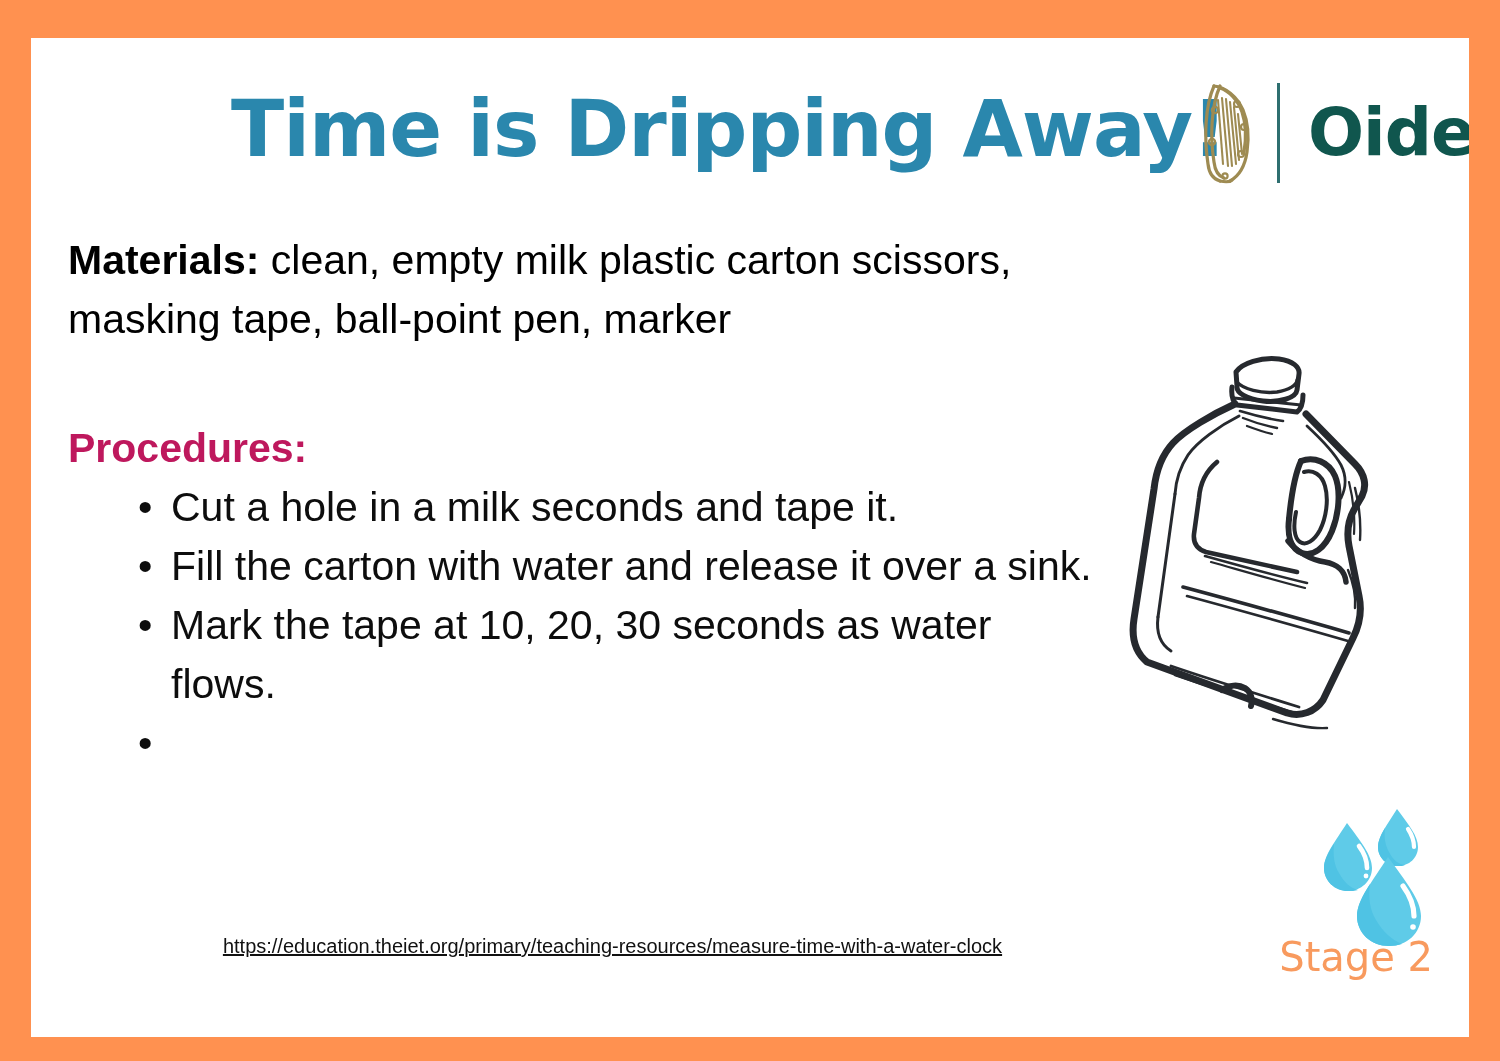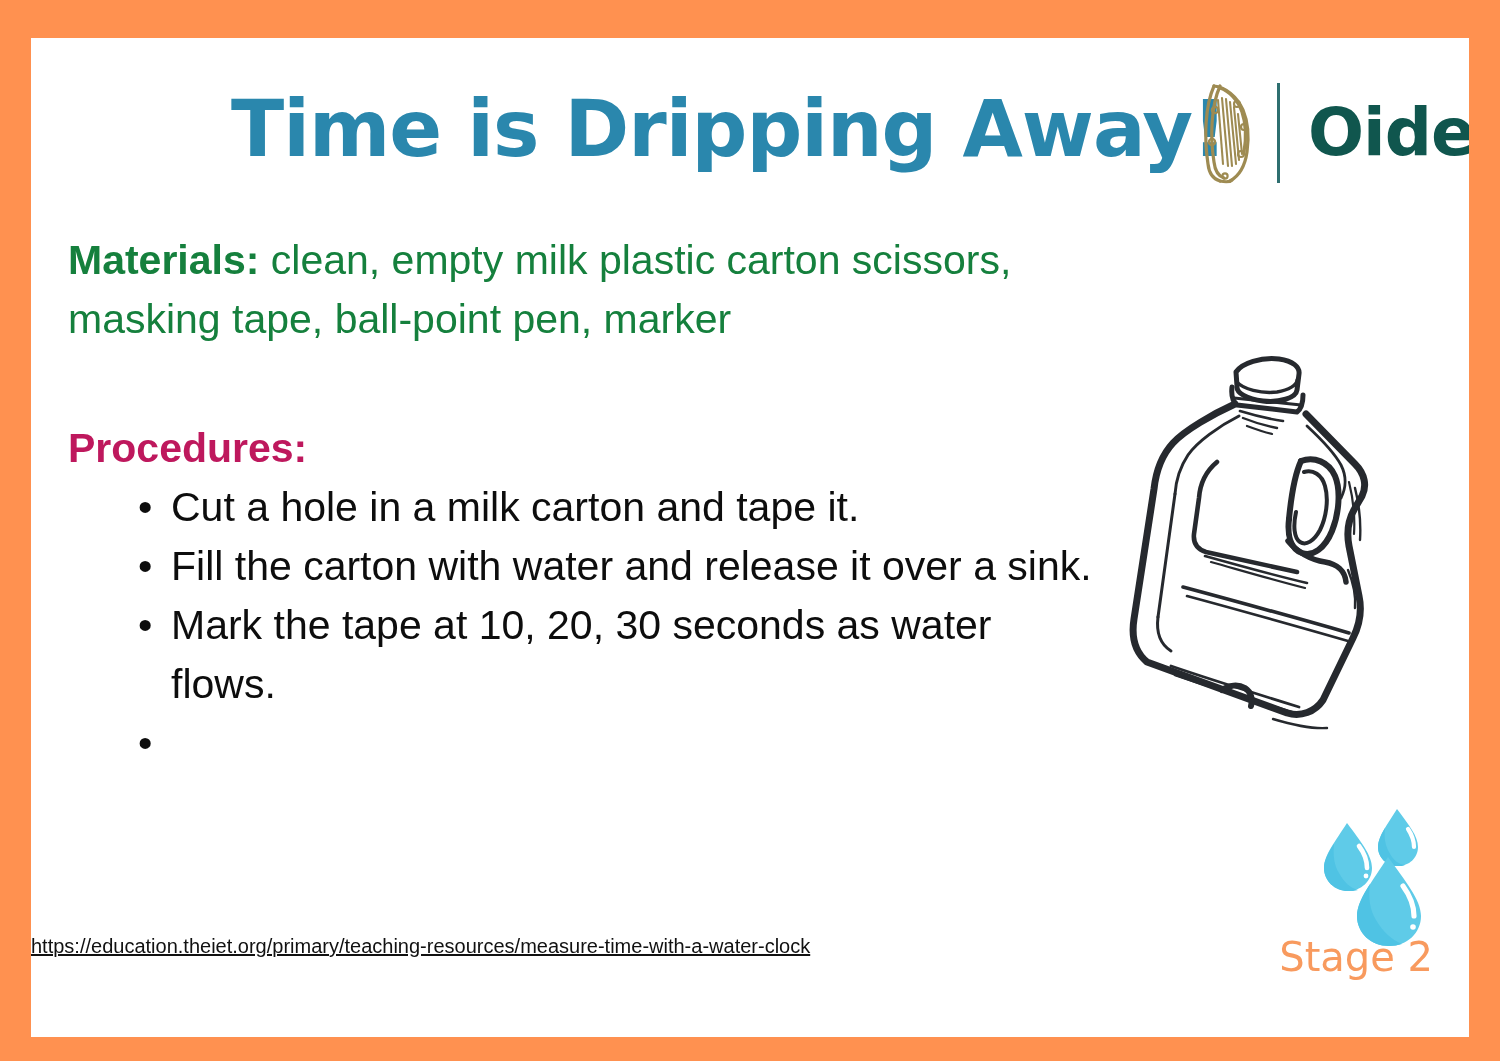--- a/index.html
+++ b/index.html
@@ -77,21 +77,21 @@
   }
 
   
   .materials {
     position: absolute;
     left: 37px;
     top: 193px;
     width: 980px;
     font-size: 41px;
     line-height: 59px;
-    color: #15803d;
+    color: #000000;
   }
   .materials b { font-weight: bold; }
 
   .procedures-head {
     position: absolute;
     left: 37px;
     top: 385px;
     font-size: 41px;
     line-height: 50px;
     font-weight: bold;
@@ -121,20 +121,21 @@
     top: 0;
     font-size: 41px;
     line-height: 59px;
   }
 
   .source-link {
     position: absolute;
     left: 0;
     top: 895px;
     width: 1163px;
+    text-align: center;
     font-size: 20px;
     line-height: 26px;
     color: #111111;
     text-decoration: underline;
   }
 
   .stage {
     position: absolute;
     right: 36px;
     top: 894px;
@@ -201,21 +202,21 @@
 
     <div class="materials">
       <b>Materials:</b><span> clean, empty milk plastic carton scissors, masking tape, ball-point pen, marker</span>
     </div>
 
     <div class="procedures-head">Procedures:</div>
 
     <ul class="proc-list">
       <li>
         <span class="bullet">•</span>
-        <span>Cut a hole in a milk carton and tape it.</span>
+        <span>Cut a hole in a milk seconds and tape it.</span>
       </li>
       <li>
         <span class="bullet">•</span>
         <span>Fill the carton with water and release it over a sink.</span>
       </li>
       <li>
         <span class="bullet">•</span>
         <span>Mark the tape at 10, 20, 30 seconds as water flows.</span>
       </li>
       <li>

